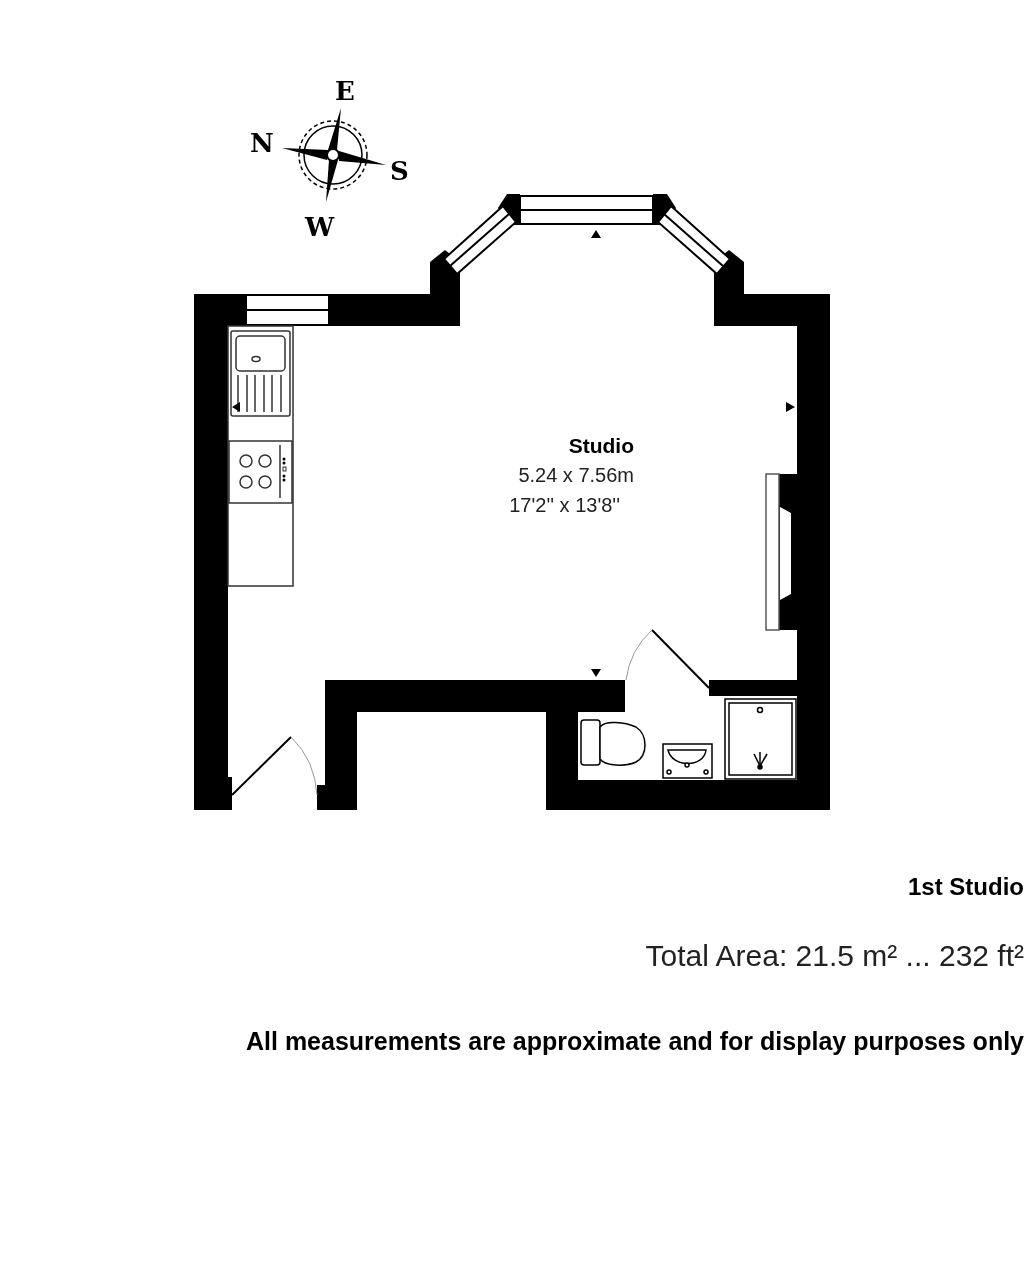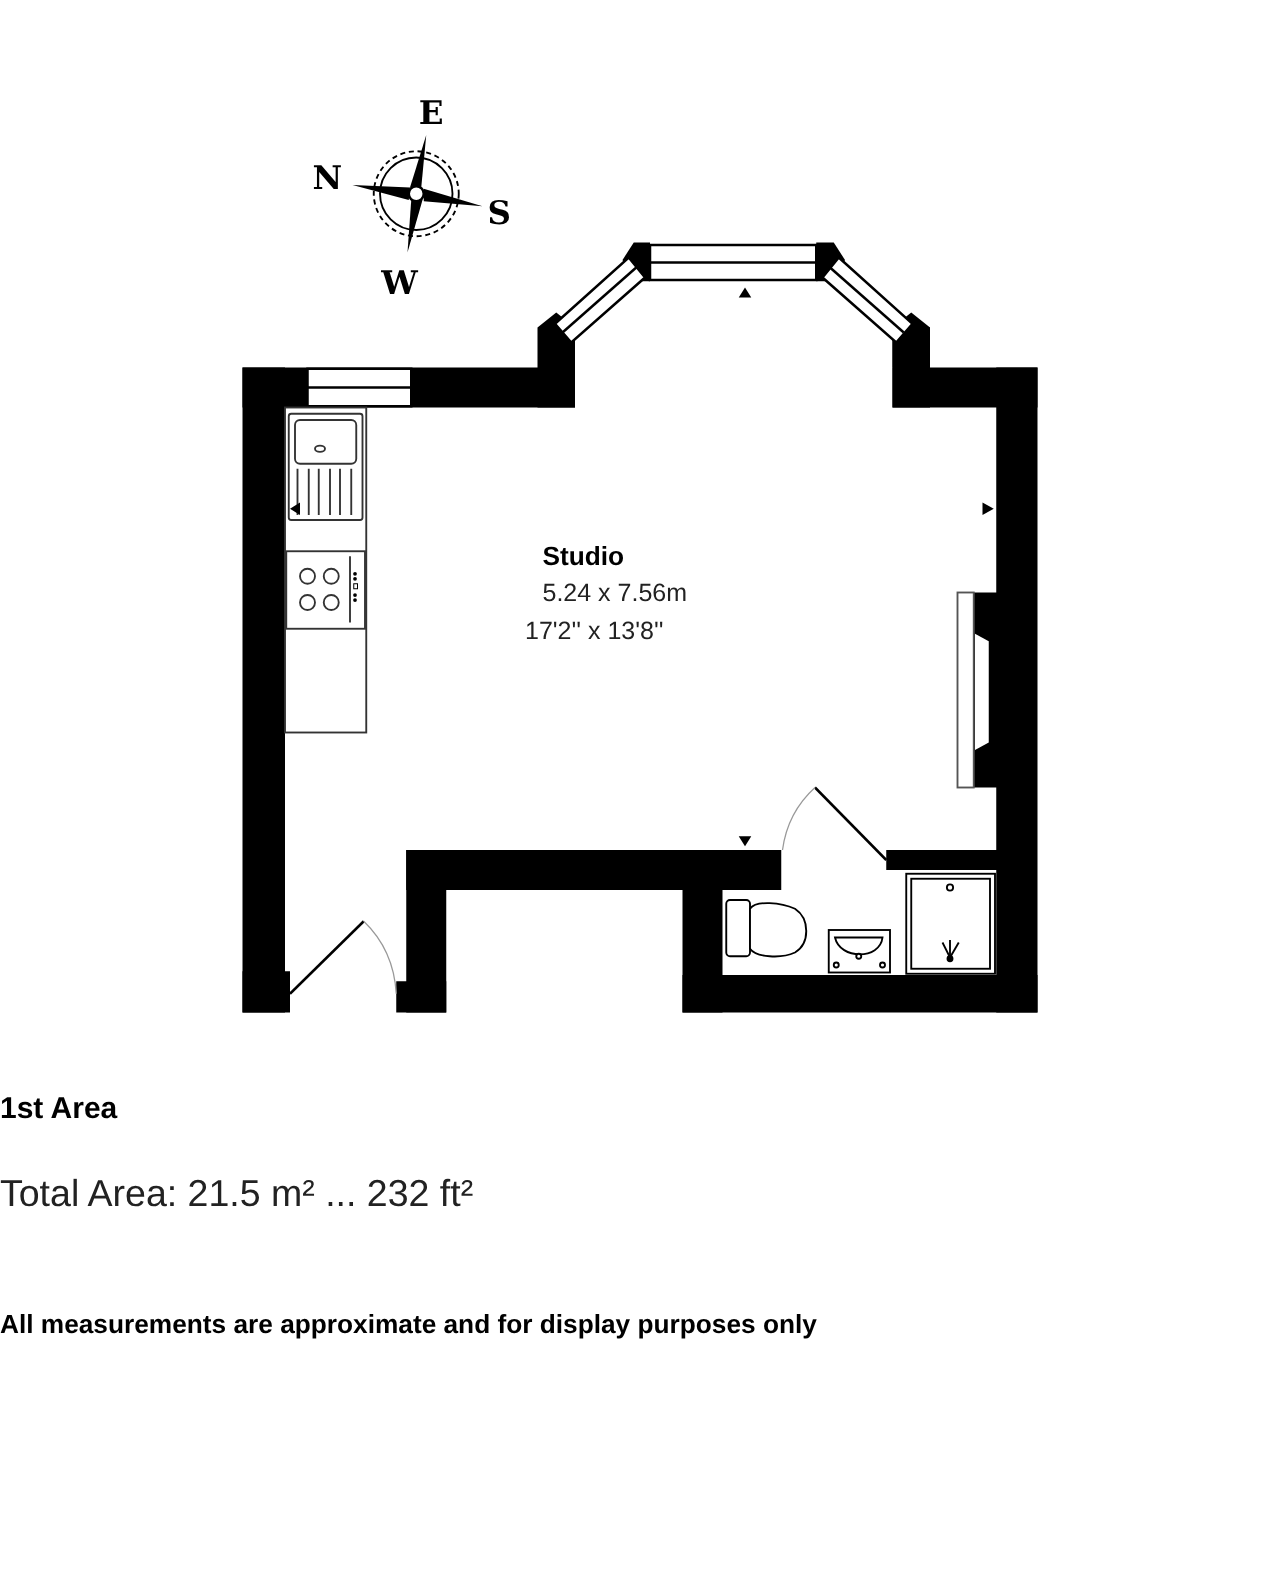--- a/index.html
+++ b/index.html
@@ -1,24 +1,24 @@
 <!DOCTYPE html>
 <html><head>
 <meta charset="utf-8">
 <style>
   html, body { margin: 0; padding: 0; background: #ffffff; }
   body { width: 1024px; height: 1266px; position: relative; overflow: hidden; font-family: "Liberation Sans", sans-serif; color: #000; }
   #plan { position: absolute; left: 0; top: 0; }
-  .lbl { position: absolute; text-align: left; white-space: nowrap; font-family: "Liberation Sans", sans-serif; }
+  .lbl { position: absolute; text-align: right; white-space: nowrap; font-family: "Liberation Sans", sans-serif; }
   .room-name { left: 434px; width: 200px; top: 434px; font-size: 21px; font-weight: bold; }
   .room-m { left: 434px; width: 200px; top: 464px; font-size: 20px; color: #222; }
   .room-ft { left: 420px; width: 200px; top: 494px; font-size: 20px; color: #222; }
   .floor { left: 0; width: 1024px; top: 873px; font-size: 24px; font-weight: bold; }
   .area { left: 0; width: 1024px; top: 939px; font-size: 30px; color: #222; }
-  .disc { left: 0; width: 1024px; top: 1027px; font-size: 21px; font-weight: bold; margin-top: 21px; }
+  .disc { left: 0; width: 1024px; top: 1027px; font-size: 25px; font-weight: bold; }
   .cmp { position: absolute; font-family: "DejaVu Serif", serif; font-weight: bold; font-size: 26px; }
 </style>
 </head>
 <body>
 
 <svg id="plan" width="1024" height="1266" viewBox="0 0 1024 1266" xmlns="http://www.w3.org/2000/svg">
 
   <g>
     <circle cx="333" cy="155" r="34" fill="none" stroke="#000" stroke-width="1.5" stroke-dasharray="4,3"></circle>
     <circle cx="333" cy="155" r="29" fill="none" stroke="#000" stroke-width="1.5"></circle>
@@ -149,15 +149,15 @@
 
 <div class="cmp" style="left:335px; top:76px;">E</div>
 <div class="cmp" style="left:250px; top:128px;">N</div>
 <div class="cmp" style="left:390px; top:156px;">S</div>
 <div class="cmp" style="left:305px; top:212px;">W</div>
 
 <div class="lbl room-name">Studio</div>
 <div class="lbl room-m">5.24 x 7.56m</div>
 <div class="lbl room-ft">17'2'' x 13'8''</div>
 
-<div class="lbl floor">1st Area</div>
+<div class="lbl floor">1st Studio</div>
 <div class="lbl area">Total Area: 21.5 m² ... 232 ft²</div>
 <div class="lbl disc">All measurements are approximate and for display purposes only</div>
 
 </body></html>

